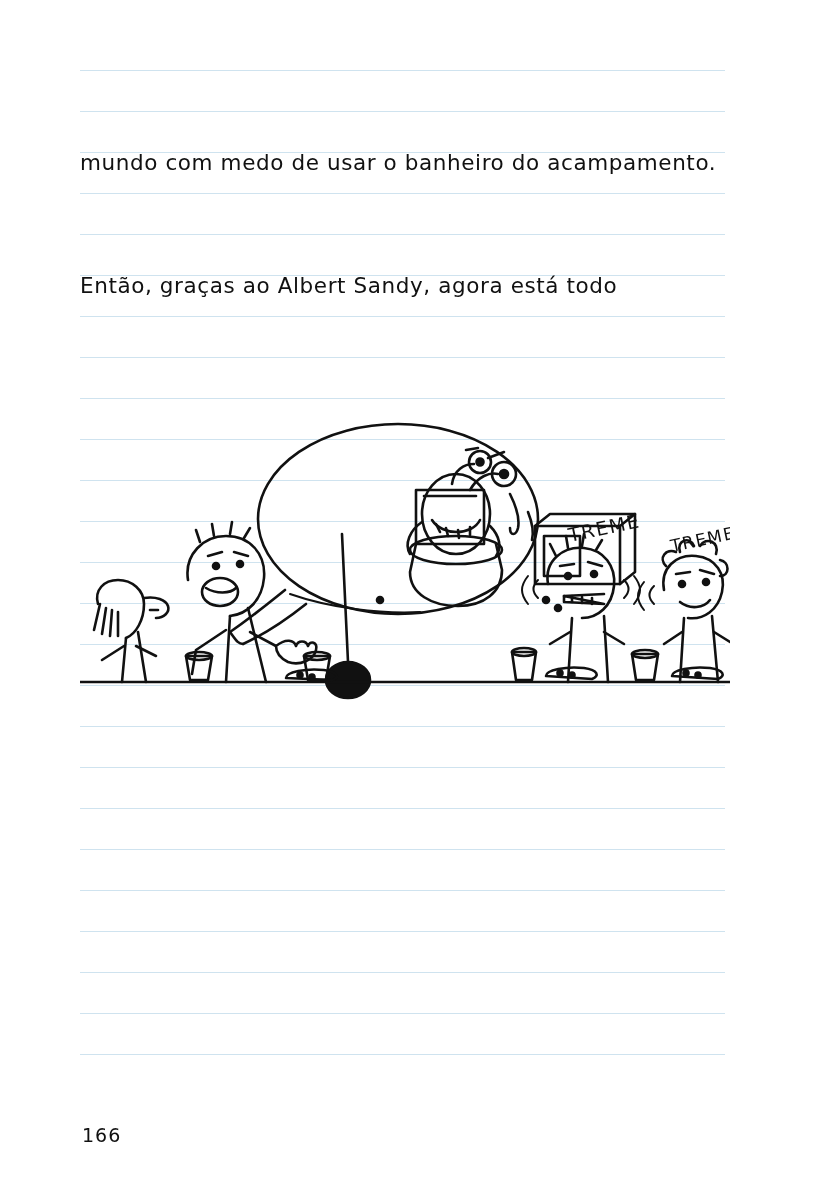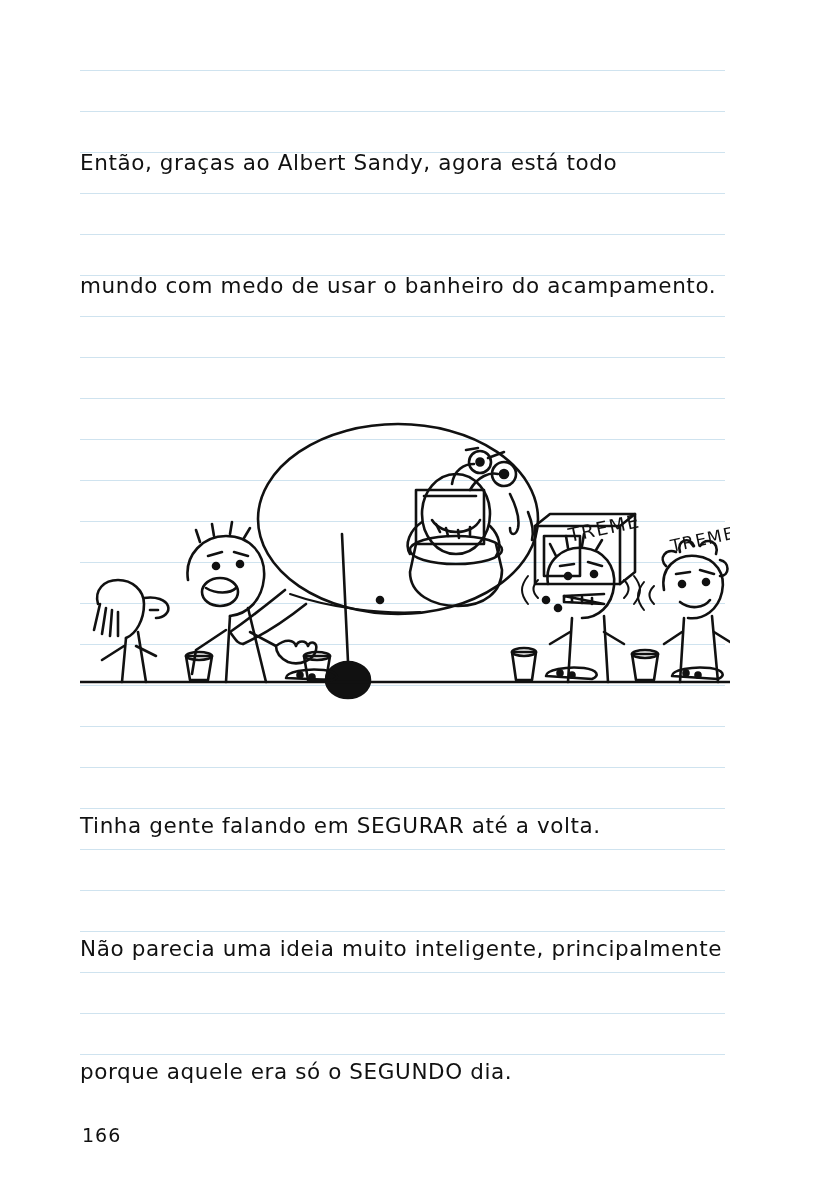--- a/index.html
+++ b/index.html
@@ -98,22 +98,22 @@
       <div class="rule" style="top: 820px; background: rgb(207, 227, 239);"></div>
       <div class="rule" style="top: 861px; background: rgb(207, 227, 239);"></div>
       <div class="rule" style="top: 902px; background: rgb(207, 227, 239);"></div>
       <div class="rule" style="top: 943px; background: rgb(207, 227, 239);"></div>
       <div class="rule" style="top: 984px; background: rgb(207, 227, 239);"></div>
     </div>
 
   <div class="content">
 
     <div class="para">
+      <span class="txtline">mundo com medo de usar o banheiro do acampamento.</span>
       <span class="txtline">Então, graças ao Albert Sandy, agora está todo</span>
-      <span class="txtline">mundo com medo de usar o banheiro do acampamento.</span>
     </div>
 
     <div class="illus-wrap">
       <svg width="650" height="325" viewBox="0 0 650 325" xmlns="http://www.w3.org/2000/svg">
         <g fill="none" stroke="#111111" stroke-width="2.6" stroke-linecap="round" stroke-linejoin="round">
 
           <ellipse cx="318" cy="125" rx="140" ry="95"></ellipse>
 
           <path d="M205 196 C 185 212, 168 226, 150 238"></path>
           <path d="M226 210 C 206 226, 185 240, 163 250"></path>
@@ -260,24 +260,19 @@
           <path d="M592 282 C 592 276, 612 272, 630 274 C 644 276, 646 282, 638 285 Z"></path>
           <circle cx="606" cy="279" r="2.5" fill="#111111"></circle>
           <circle cx="618" cy="281" r="2.5" fill="#111111"></circle>
         </g>
 
         <text x="490" y="148" transform="rotate(-12 490 148)" font-family="DejaVu Sans, sans-serif" font-size="19" fill="#111111" letter-spacing="1.5">TREME</text>
         <text x="592" y="158" transform="rotate(-12 592 158)" font-family="DejaVu Sans, sans-serif" font-size="17" fill="#111111" letter-spacing="1.5">TREME</text>
       </svg>
     </div>
 
-    <div class="para">
-      <span class="txtline">Tinha gente falando em SEGURAR até a volta.</span>
-      <span class="txtline">Não parecia uma ideia muito inteligente, principalmente</span>
-      <span class="txtline">porque aquele era só o SEGUNDO dia.</span>
-    </div>
 
     <div class="blockgap"></div>
 
   </div>
 
   <div class="pagenum">166</div>
 </div>
 
 </body></html>

